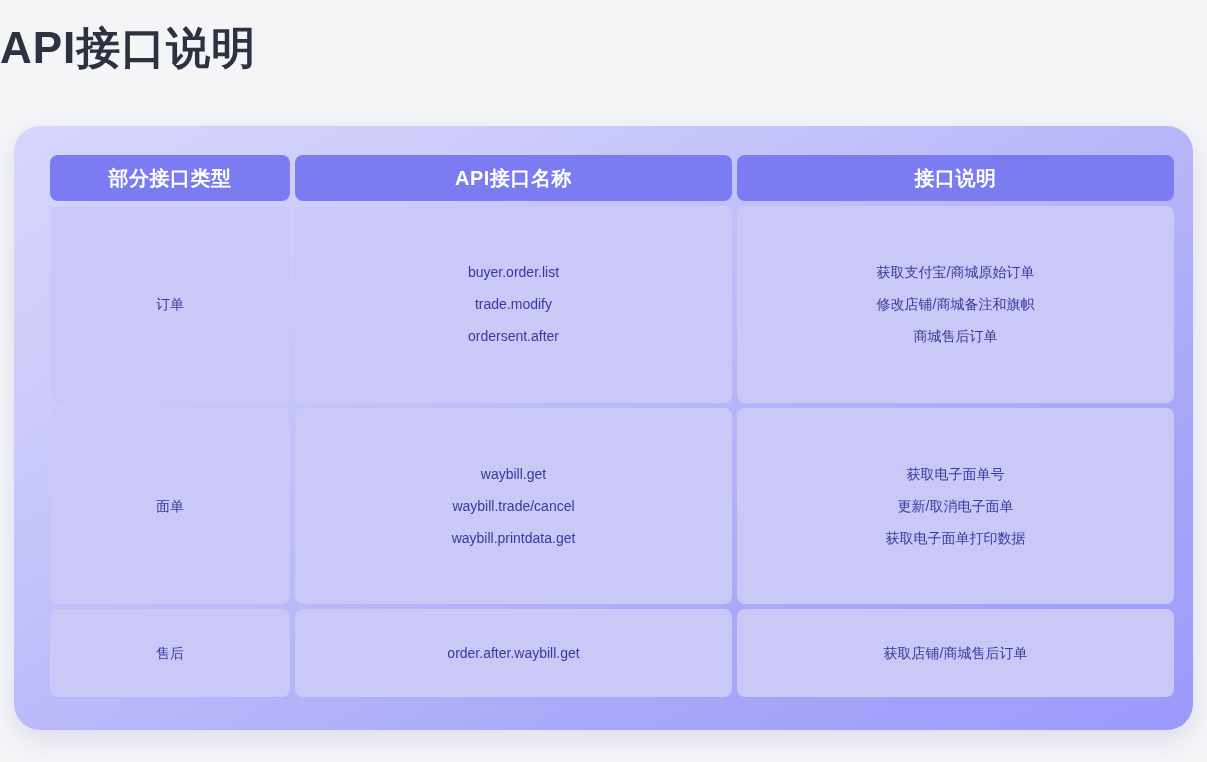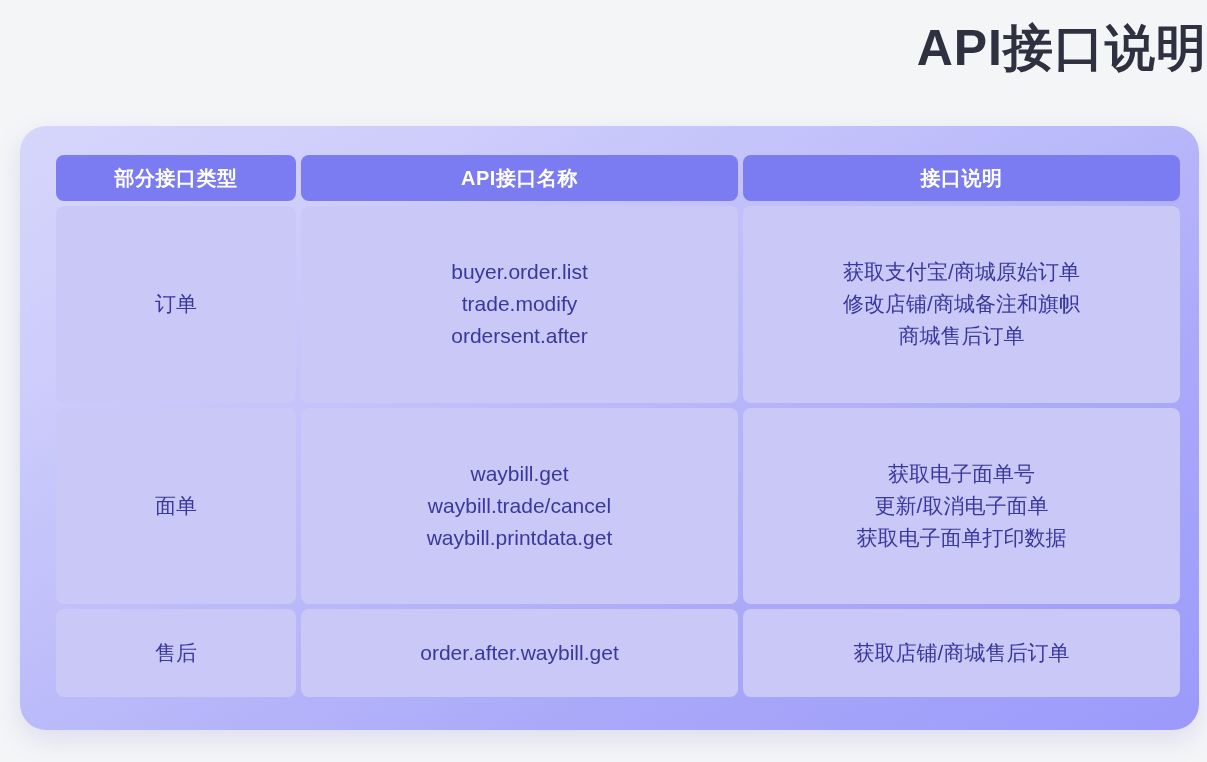--- a/index.html
+++ b/index.html
@@ -20,33 +20,33 @@
     height: 762px;
     box-sizing: border-box;
   }
 
   
   .page-title {
     position: absolute;
     left: 0;
     top: 16px;
     width: 1207px;
-    text-align: right;
-    font-size: 50px;
+    text-align: left;
+    font-size: 44px;
     font-weight: bold;
     letter-spacing: 1px;
     color: #2f3040;
     line-height: 64px;
     white-space: nowrap;
   }
 
   
   .table-card {
     position: absolute;
-    left: 20px;
+    left: 14px;
     top: 126px;
     width: 1179px;
     height: 604px;
     box-sizing: border-box;
     border-radius: 26px;
     padding: 24px 31px 28px 31px;
     background: linear-gradient(150deg,
                 #d6d5fb 0%,
                 #cfcefb 18%,
                 #bfbefa 42%,
@@ -81,21 +81,21 @@
     font-weight: bold;
     letter-spacing: 0.5px;
     white-space: nowrap;
   }
 
   
   .api-table tbody td {
     background: #c9c8f6;
     border-radius: 8px;
     color: #3a389e;
-    font-size: 21px;
+    font-size: 14px;
     font-weight: normal;
     line-height: 32px;
   }
 
   .cell-lines {
     display: block;
     padding: 6px 10px;
   }
   .cell-lines .line {
     display: block;

